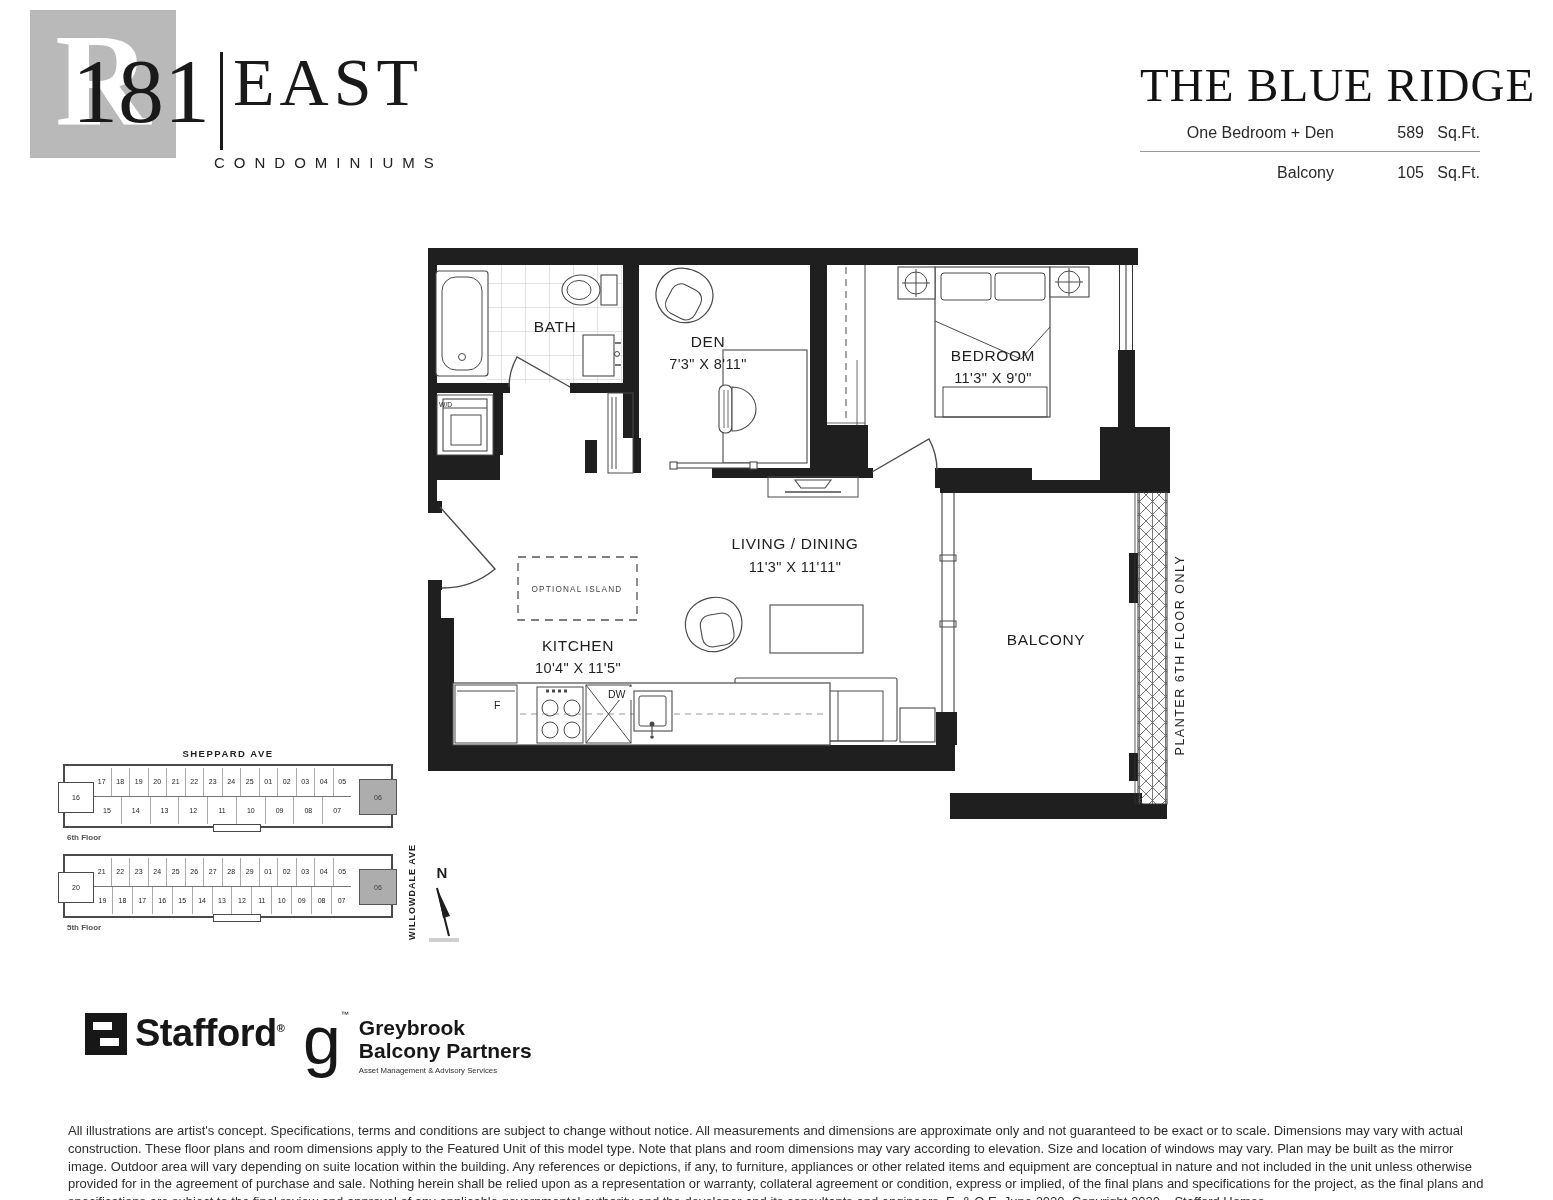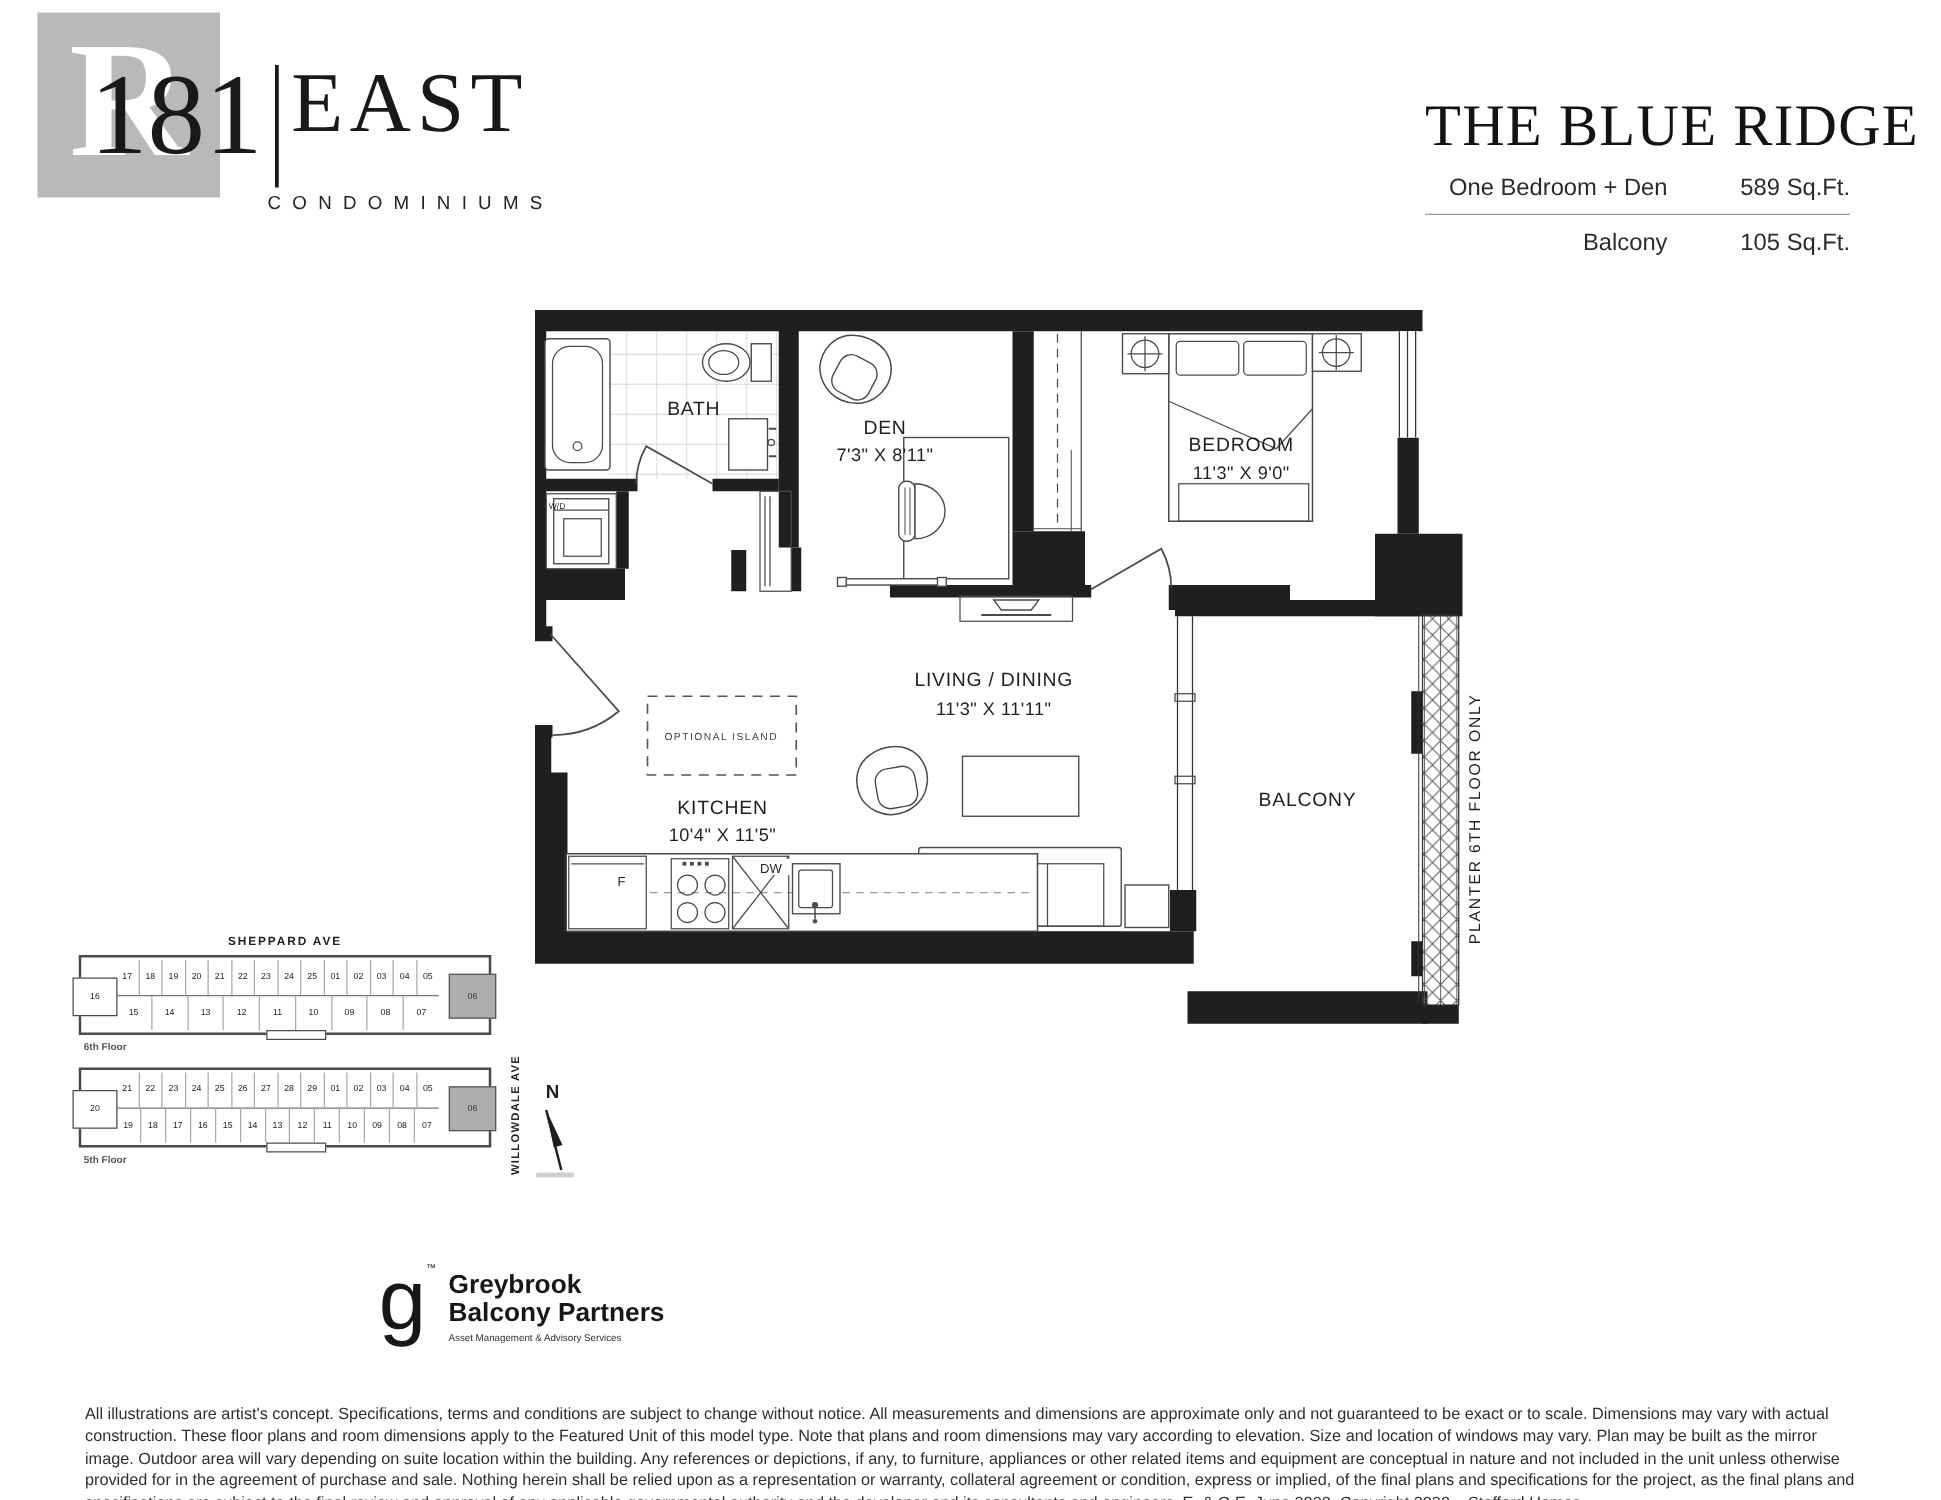--- a/index.html
+++ b/index.html
@@ -18,24 +18,24 @@
 
   .logo181 { position:absolute; left:72px; top:48px; display:flex; align-items:flex-start;
              font-family:"Liberation Serif", serif; color:#191919;justify-content:center; }
   .logo-num  { font-size:92px; line-height:0.95; }
   .logo-bar  { width:3px; height:98px; background:#191919; margin:4px 10px 0 10px; }
   .logo-name { font-size:68px; line-height:1.0; letter-spacing:5px;font-family:Liberation Serif, serif; }
   .logo-sub  { position:absolute; left:142px; top:106px; font-family:"Liberation Sans",sans-serif;
                font-size:15px; letter-spacing:9px; color:#222; }
 
   
-  .titleblock { position:absolute; right:73px; top:74px; width:340px;margin-left:48px; }
+  .titleblock { position:absolute; right:73px; top:58px; width:340px;margin-left:48px; }
   .plan-name  { font-family:"Liberation Serif", serif; font-size:47px; letter-spacing:1px;
                 color:#131313; white-space:nowrap; text-align:right; }
-  .spec { display:flex; align-items:baseline; font-size:19px; color:#2b2b2b; margin-top:12px; }
+  .spec { display:flex; align-items:baseline; font-size:16px; color:#2b2b2b; margin-top:12px; }
   .spec-label { flex:1; text-align:right; }
   .spec-val   { width:90px; text-align:right; }
   .spec-unit  { width:56px; text-align:right; }
   .spec-divider { border-top:1.5px solid #999; margin:9px 0 9px 0; }
 
   
   .floorplan { position:absolute; left:405px; top:235px; }
   .wall { fill:#1f1f1f; }
   svg text { font-family:"Liberation Sans", sans-serif; fill:#1f1f1f; }
   .rm   { font-size:15.5px; letter-spacing:0.6px; text-anchor:middle; }
@@ -408,20 +408,30 @@
     <div class="street-side">WILLOWDALE AVE</div>
 
     <svg class="north" width="40" height="86" viewBox="0 0 40 86">
       <text x="17" y="18" font-size="15" font-weight="bold" text-anchor="middle" fill="#1f1f1f">N</text>
       <line x1="24" y1="76" x2="12" y2="28" stroke="#1f1f1f" stroke-width="2"></line>
       <polygon points="12,28 25,56 18,58" fill="#1f1f1f"></polygon>
       <line x1="4" y1="80" x2="34" y2="80" stroke="#cfcfcf" stroke-width="4"></line>
     </svg>
   </div>
 
+  <div class="stafford">
+    <svg width="42" height="42" viewBox="0 0 42 42">
+      <rect x="0" y="0" width="42" height="42" fill="#171717"></rect>
+      <rect x="8" y="9" width="27" height="8" fill="#fff"></rect>
+      <rect x="7" y="25" width="27" height="8" fill="#fff"></rect>
+      <rect x="27" y="9" width="8" height="13" fill="#171717"></rect>
+      <rect x="7" y="20" width="8" height="13" fill="#171717"></rect>
+    </svg>
+    <span class="stafford-text"><span>Stafford</span><sup>®</sup></span>
+  </div>
 
   <div class="greybrook">
     <span class="g-letter"><span>g</span><sup class="g-tm">™</sup></span>
     <span class="g-col">
       <div class="g-line">Greybrook</div>
       <div class="g-line">Balcony Partners</div>
       <div class="g-tag">Asset Management &amp; Advisory Services</div>
     </span>
   </div>
 

